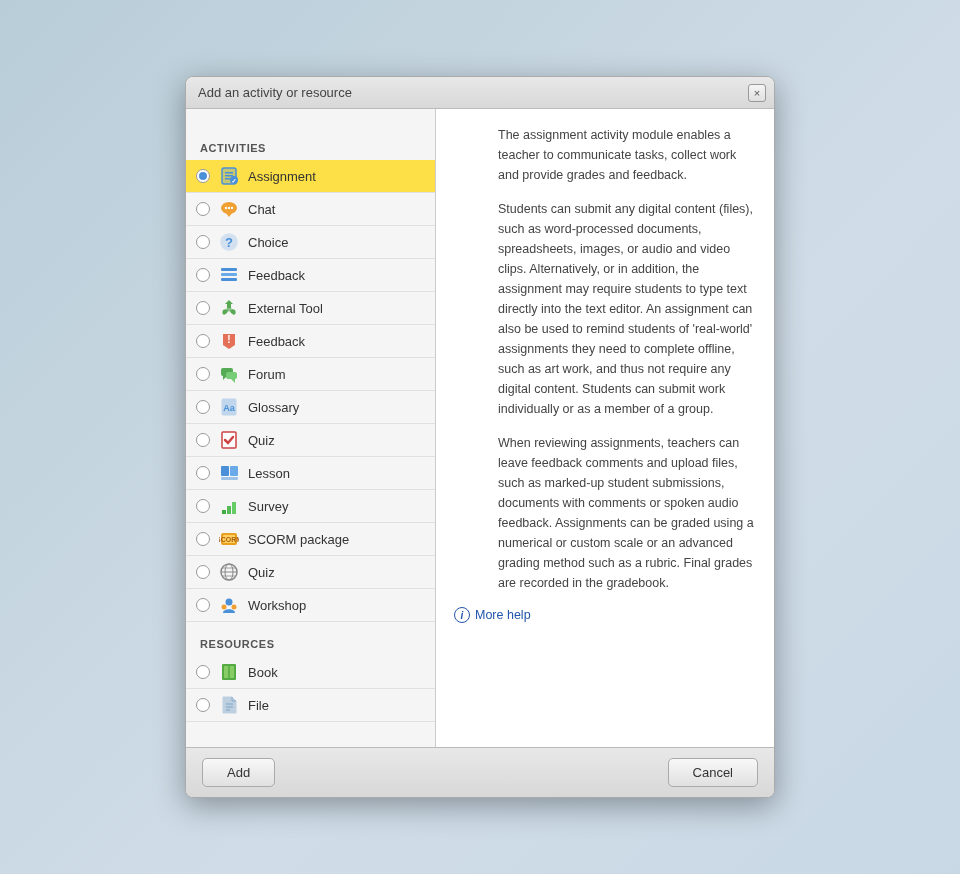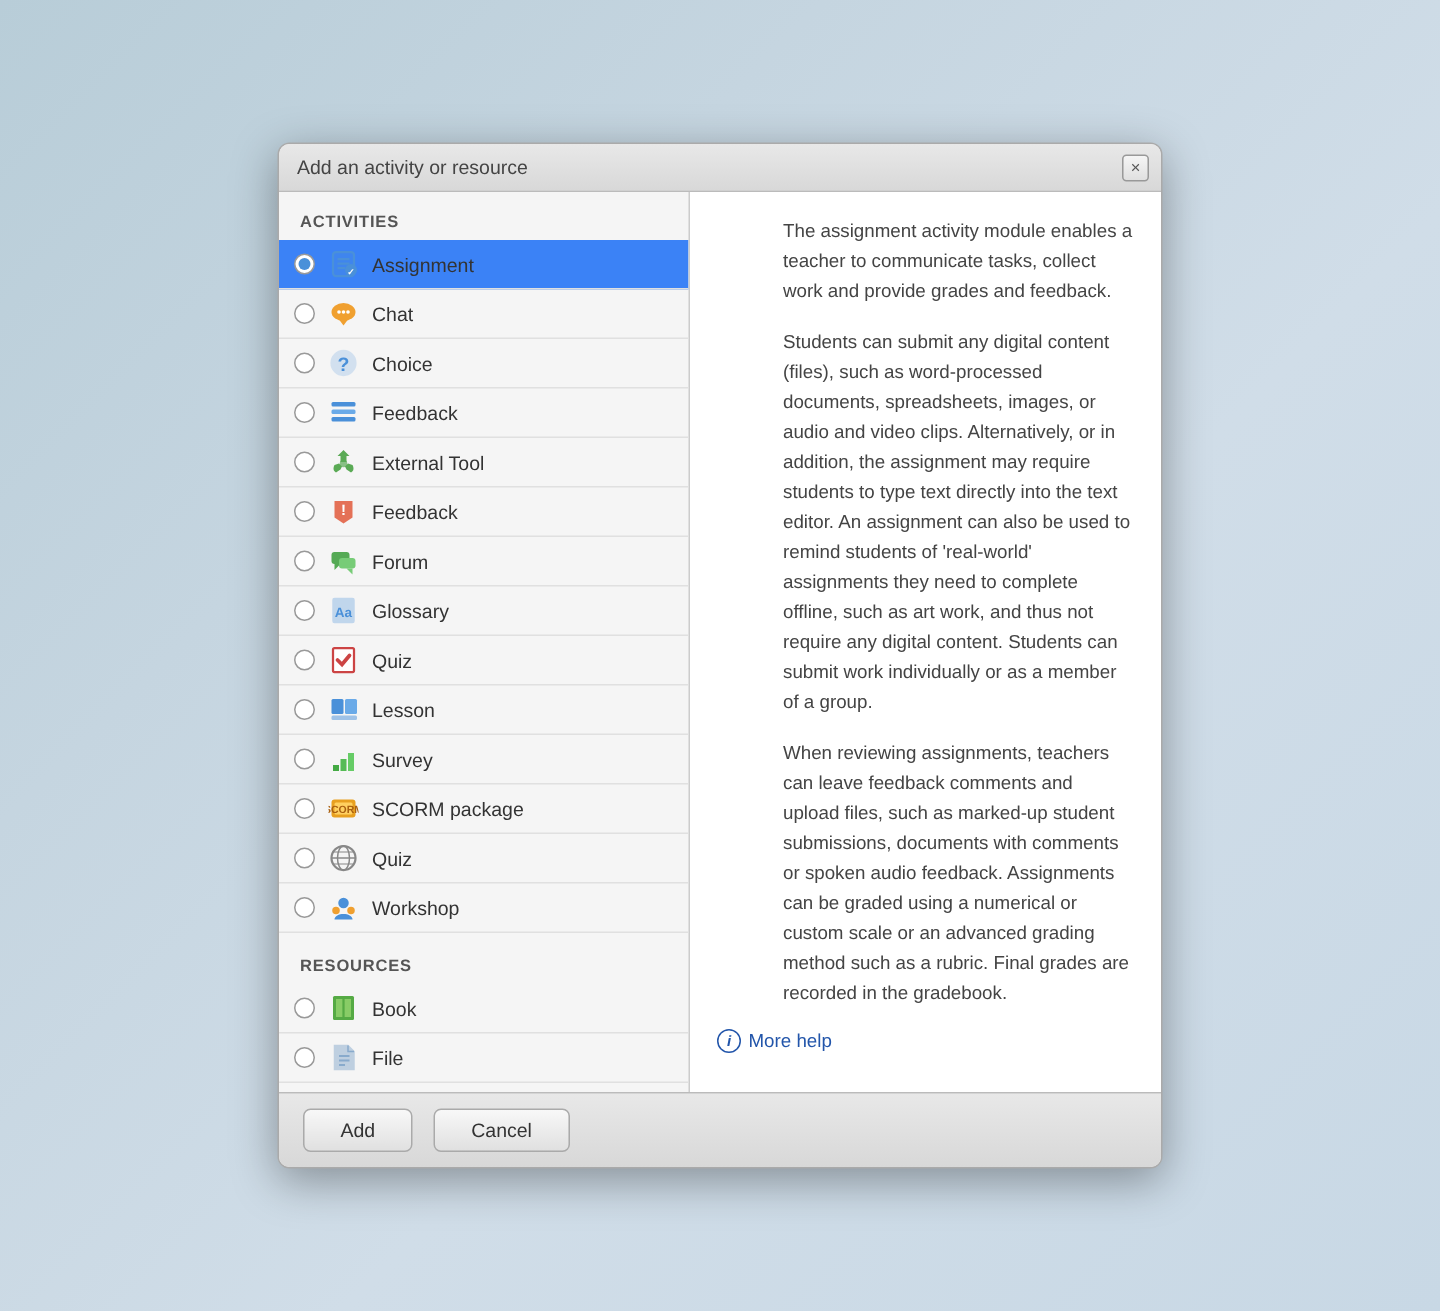--- a/index.html
+++ b/index.html
@@ -60,25 +60,25 @@
     }
 
     .dialog-body {
       display: flex;
       flex: 1;
       overflow: hidden;
       height: 740px;
     }
 
     .left-panel {
-      width: 274px;
+      width: 250px;
       overflow-y: auto;
       background: #f5f5f5;
       border-right: 1px solid #ccc;
-      padding: 6px 0;
+      padding: 25px 0;
     }
 
     .left-panel::-webkit-scrollbar {
       width: 12px;
     }
     .left-panel::-webkit-scrollbar-track {
       background: #e8e8e8;
       border: 1px solid #ccc;
     }
     .left-panel::-webkit-scrollbar-thumb {
@@ -96,21 +96,21 @@
 
     .activity-item {
       display: flex;
       align-items: center;
       padding: 5px 10px;
       cursor: pointer;
       border-bottom: 1px solid #e0e0e0;
     }
 
     .activity-item.selected {
-      background: #3b82f6;
+      background: #fde047;
     }
 
     .radio-circle {
       width: 14px;
       height: 14px;
       border: 1px solid #999;
       border-radius: 50%;
       background: white;
       margin-right: 8px;
       flex-shrink: 0;
@@ -179,21 +179,21 @@
       color: #2255aa;
       font-style: italic;
       font-weight: bold;
     }
 
     .dialog-footer {
       background: linear-gradient(to bottom, #e8e8e8, #d8d8d8);
       border-top: 1px solid #bbb;
       padding: 10px 16px;
       display: flex;
-      justify-content: flex-start;
+      justify-content: space-between;
       gap: 14px;
     }
 
     .footer-btn {
       padding: 6px 24px;
       font-size: 13px;
       border-radius: 5px;
       cursor: pointer;
       border: 1px solid #aaa;
       background: linear-gradient(to bottom, #f8f8f8, #e0e0e0);

